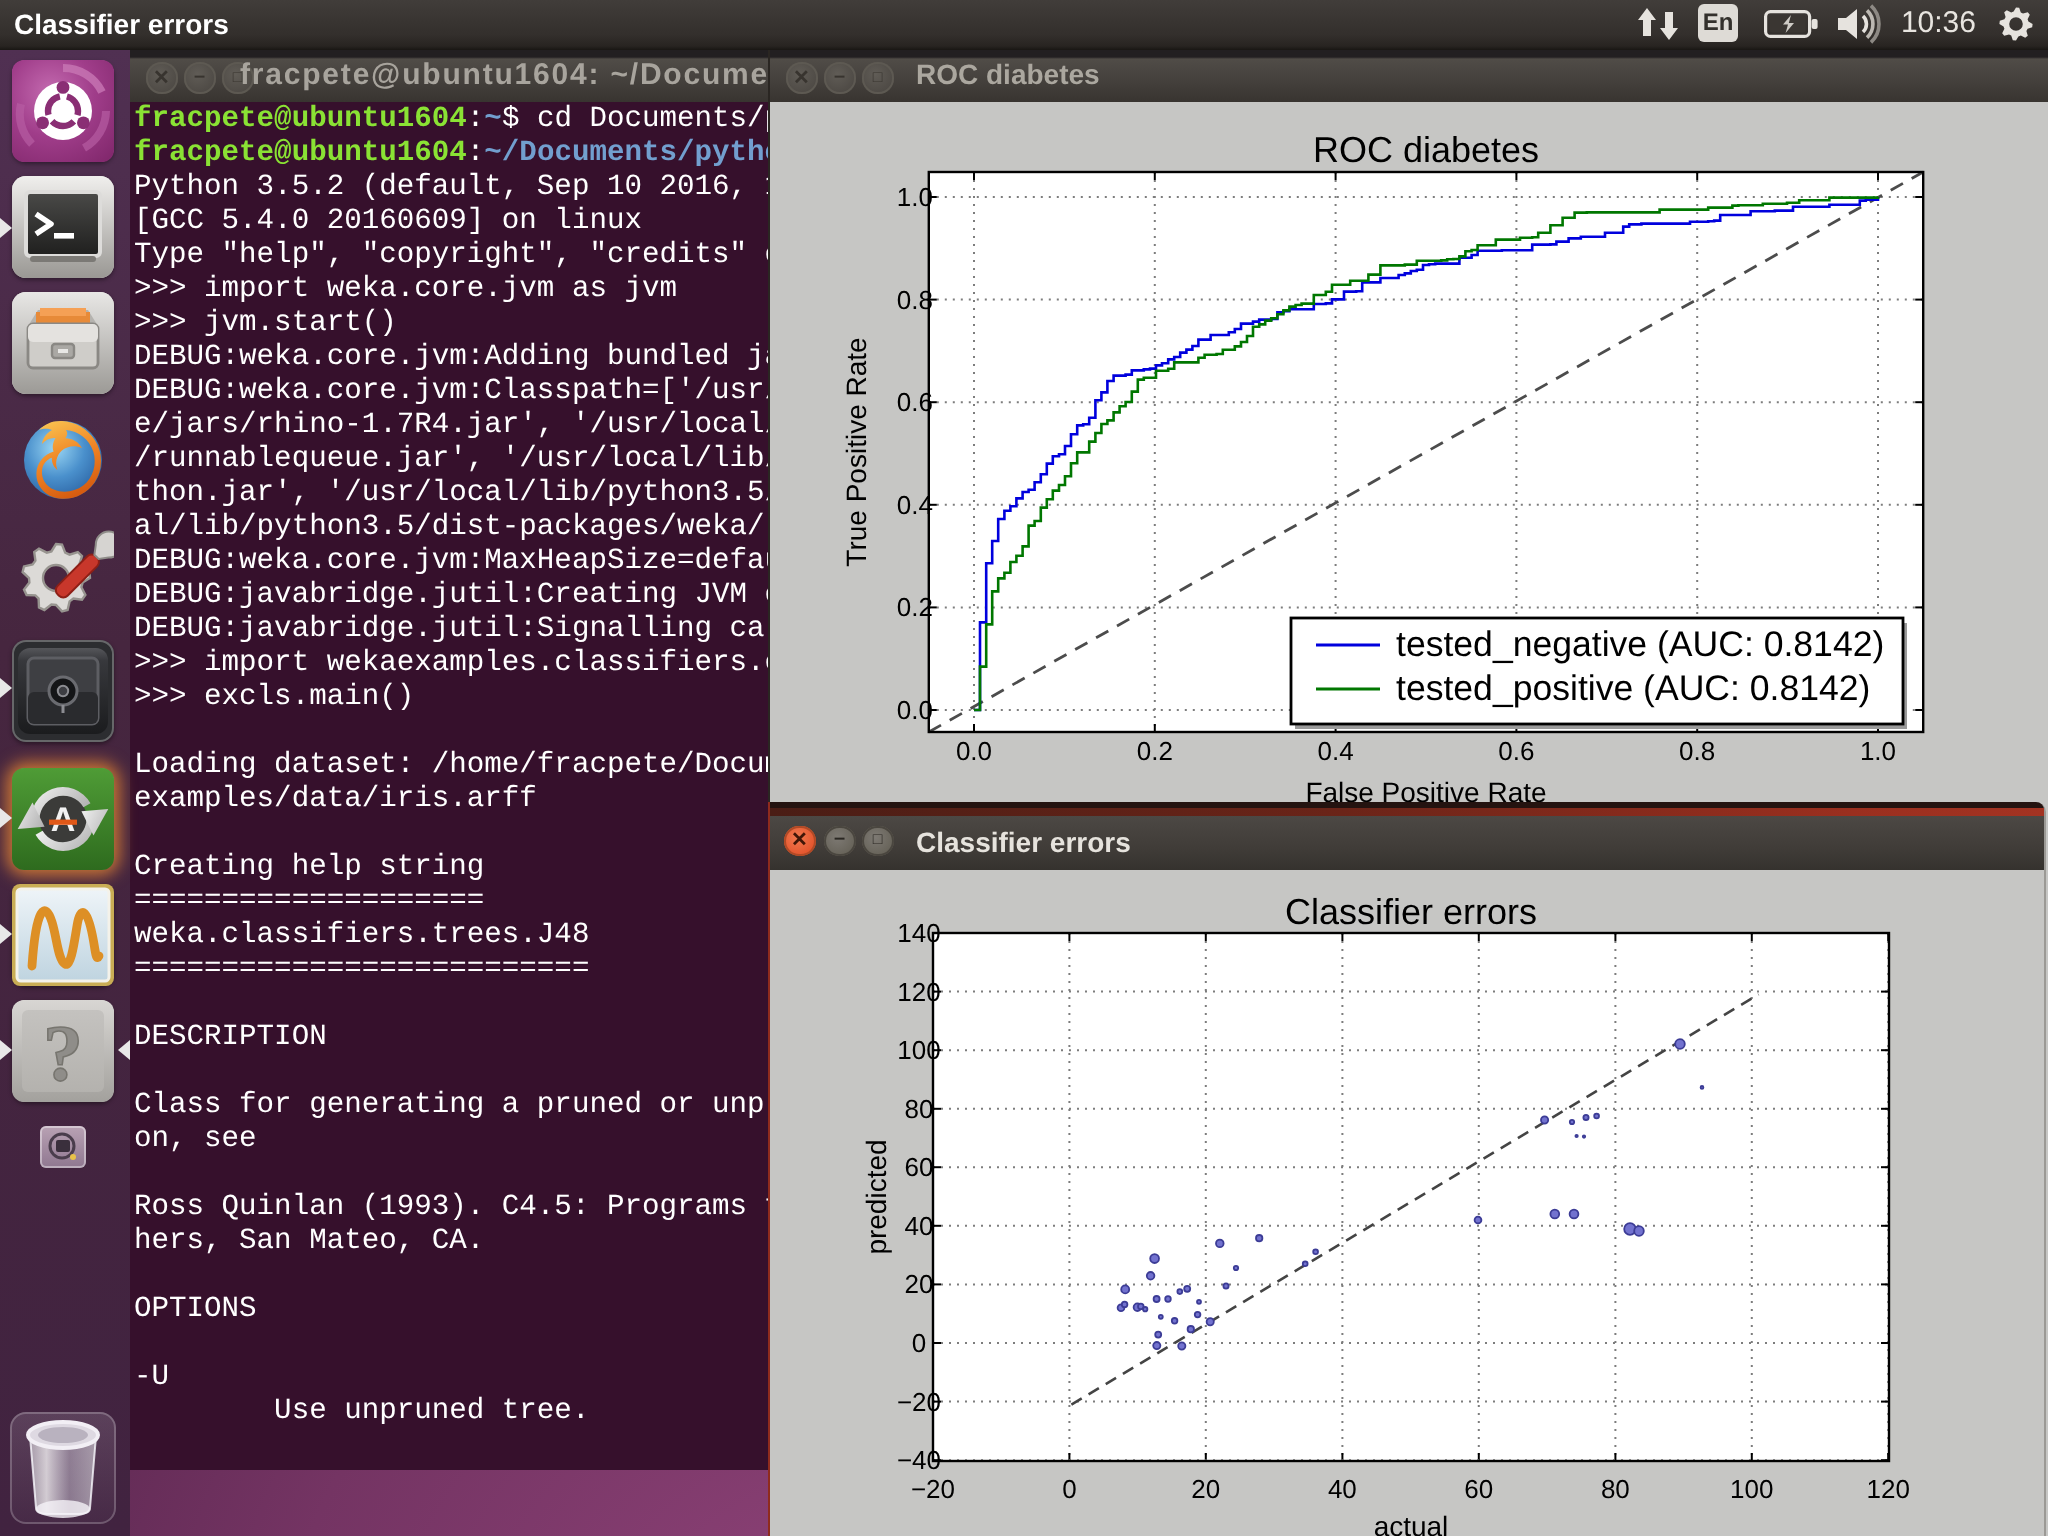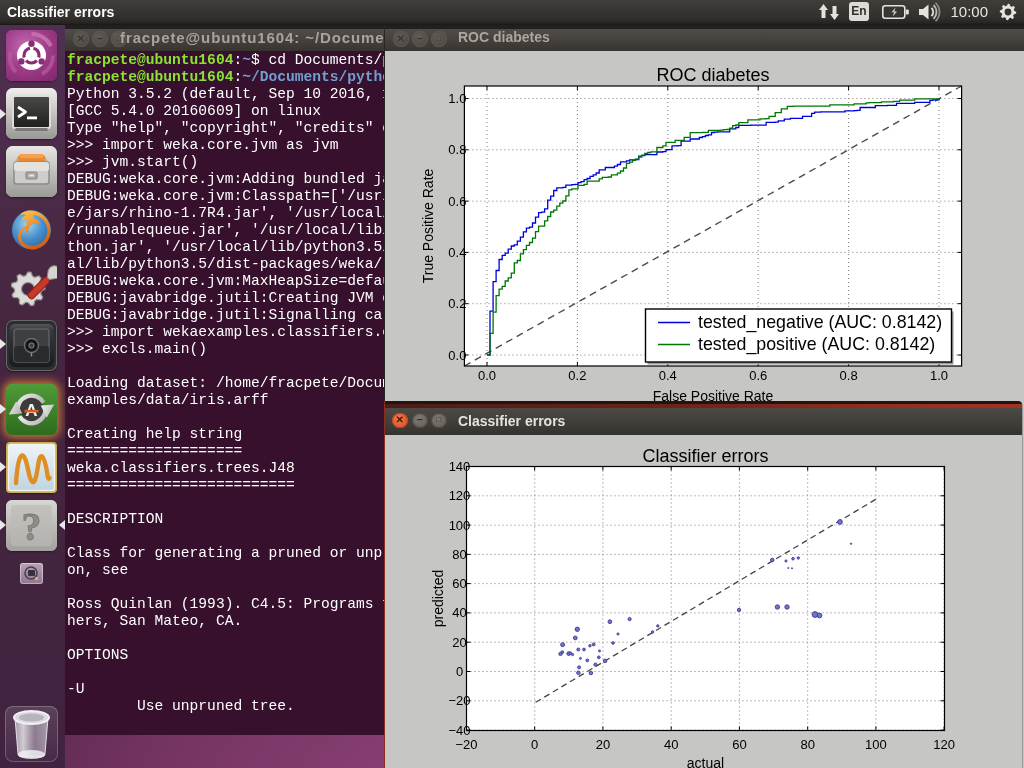--- a/index.html
+++ b/index.html
@@ -531,15 +531,15 @@
 <svg class="abs" style="left:917px;top:2px;" width="26" height="20" viewBox="0 0 26 20">
 <path d="M2 7 H6 L11.5 2.5 V17.5 L6 13 H2 Z" fill="#e6e3de"></path>
 <path d="M14.5 6 A5.5 5.5 0 0 1 14.5 14" fill="none" stroke="#e6e3de" stroke-width="1.8"></path>
 <path d="M16.5 3.2 A9.3 9.3 0 0 1 16.5 16.8" fill="none" stroke="#bcb8b2" stroke-width="1.8"></path>
 <path d="M18.5 0.8 A12.6 12.6 0 0 1 18.5 19.2" fill="none" stroke="#8d8984" stroke-width="1.8"></path>
 </svg>
 <svg class="abs" style="left:999px;top:3px;" width="18" height="18" viewBox="0 0 18 18">
 <path d="M9.0,0.7 L10.6,0.9 L11.4,3.2 L12.5,3.8 L14.9,3.1 L15.9,4.4 L14.8,6.6 L15.2,7.8 L17.3,9.0 L17.1,10.6 L14.8,11.4 L14.2,12.5 L14.9,14.9 L13.6,15.9 L11.4,14.8 L10.2,15.2 L9.0,17.3 L7.4,17.1 L6.6,14.8 L5.5,14.2 L3.1,14.9 L2.1,13.6 L3.2,11.4 L2.8,10.2 L0.7,9.0 L0.9,7.4 L3.2,6.6 L3.8,5.5 L3.1,3.1 L4.4,2.1 L6.6,3.2 L7.8,2.8 Z M12.4,9.0 A3.4,3.4 0 1 0 5.6,9.0 A3.4,3.4 0 1 0 12.4,9.0 Z" fill="#e6e3de" fill-rule="evenodd"></path>
 </svg>
     <div id="enbox">En</div>
-    <div id="clock">10:00</div>
+    <div id="clock">10:36</div>
   </div>
 </div>
 
 </body></html>

